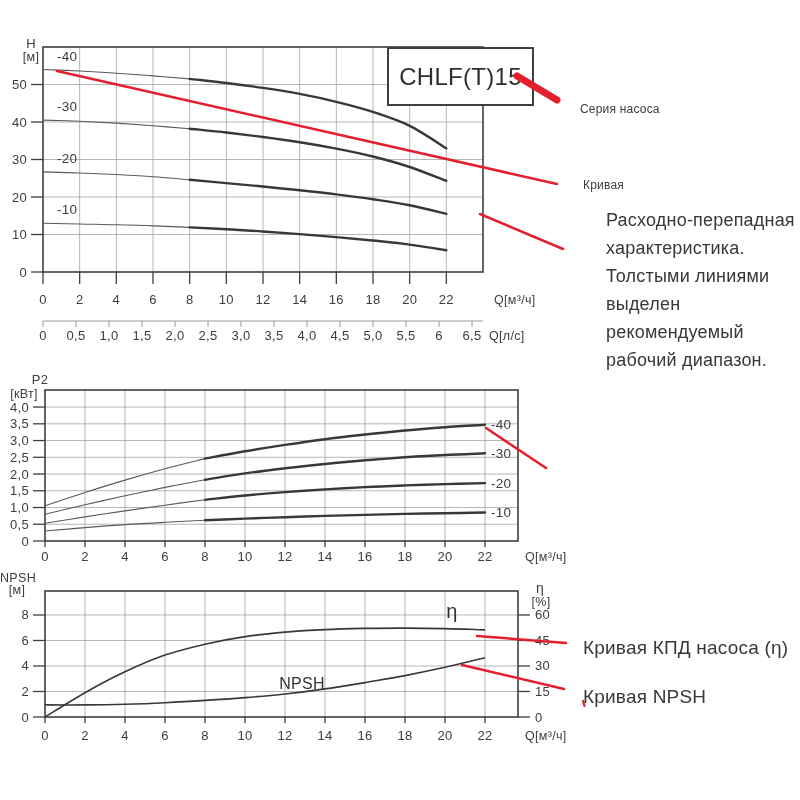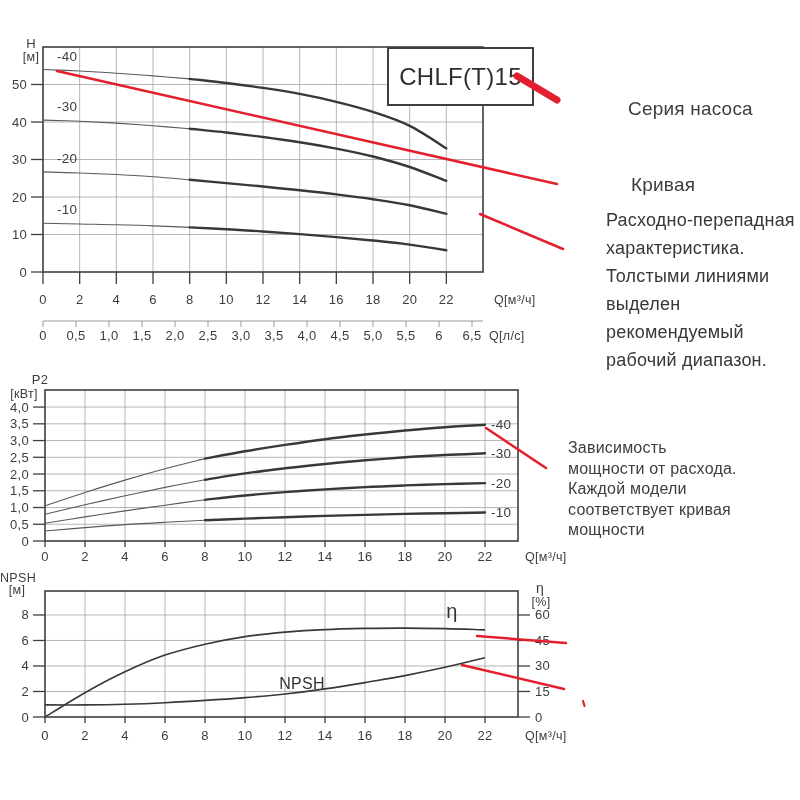--- a/index.html
+++ b/index.html
@@ -1,20 +1,20 @@
 <!DOCTYPE html>
 <html><head>
 <meta charset="utf-8">
 <style>
   html,body{margin:0;padding:0;background:#ffffff;}
   #stage{position:relative;width:800px;height:800px;background:#ffffff;overflow:hidden;
          font-family:"Liberation Sans", sans-serif;}
   #chart-svg{position:absolute;left:0;top:0;}
   .callout{position:absolute;color:#3d3d3d;letter-spacing:.2px;white-space:pre-line;}
-  .callout.small{font-size:19px;line-height:18px;margin-left:48px;}
+  .callout.small{font-size:12px;line-height:18px;}
   .callout.big{font-size:18px;line-height:28px;color:#383838;}
   .callout.mid{font-size:16px;line-height:20.5px;}
   .callout.large{font-size:19px;line-height:24px;color:#383838;}
   text{font-family:"Liberation Sans", sans-serif;}
 </style>
 </head>
 <body>
 
 <div id="stage">
   <svg id="chart-svg" width="800" height="800" viewBox="0 0 800 800">
@@ -326,18 +326,15 @@
     </svg>
 
   <div class="callout small" style="left:580px;top:100px">Серия насоса</div>
   <div class="callout small" style="left:583px;top:176px">Кривая</div>
   <div class="callout big" style="left:606px;top:206px;width:200px">Расходно-перепадная
 характеристика.
 Толстыми линиями
 выделен
 рекомендуемый
 рабочий диапазон.</div>
-  <div class="callout mid" style="left:568px;top:438px;width:225px">Зависимость
-мощности от расхода.
-Каждой модели
-соответствует кривая
-мощности</div>
+  <div class="callout large" style="left:583px;top:636px">Кривая КПД насоса (η)</div>
+  <div class="callout large" style="left:583px;top:685px">Кривая NPSH</div>
 </div>
 
 </body></html>

